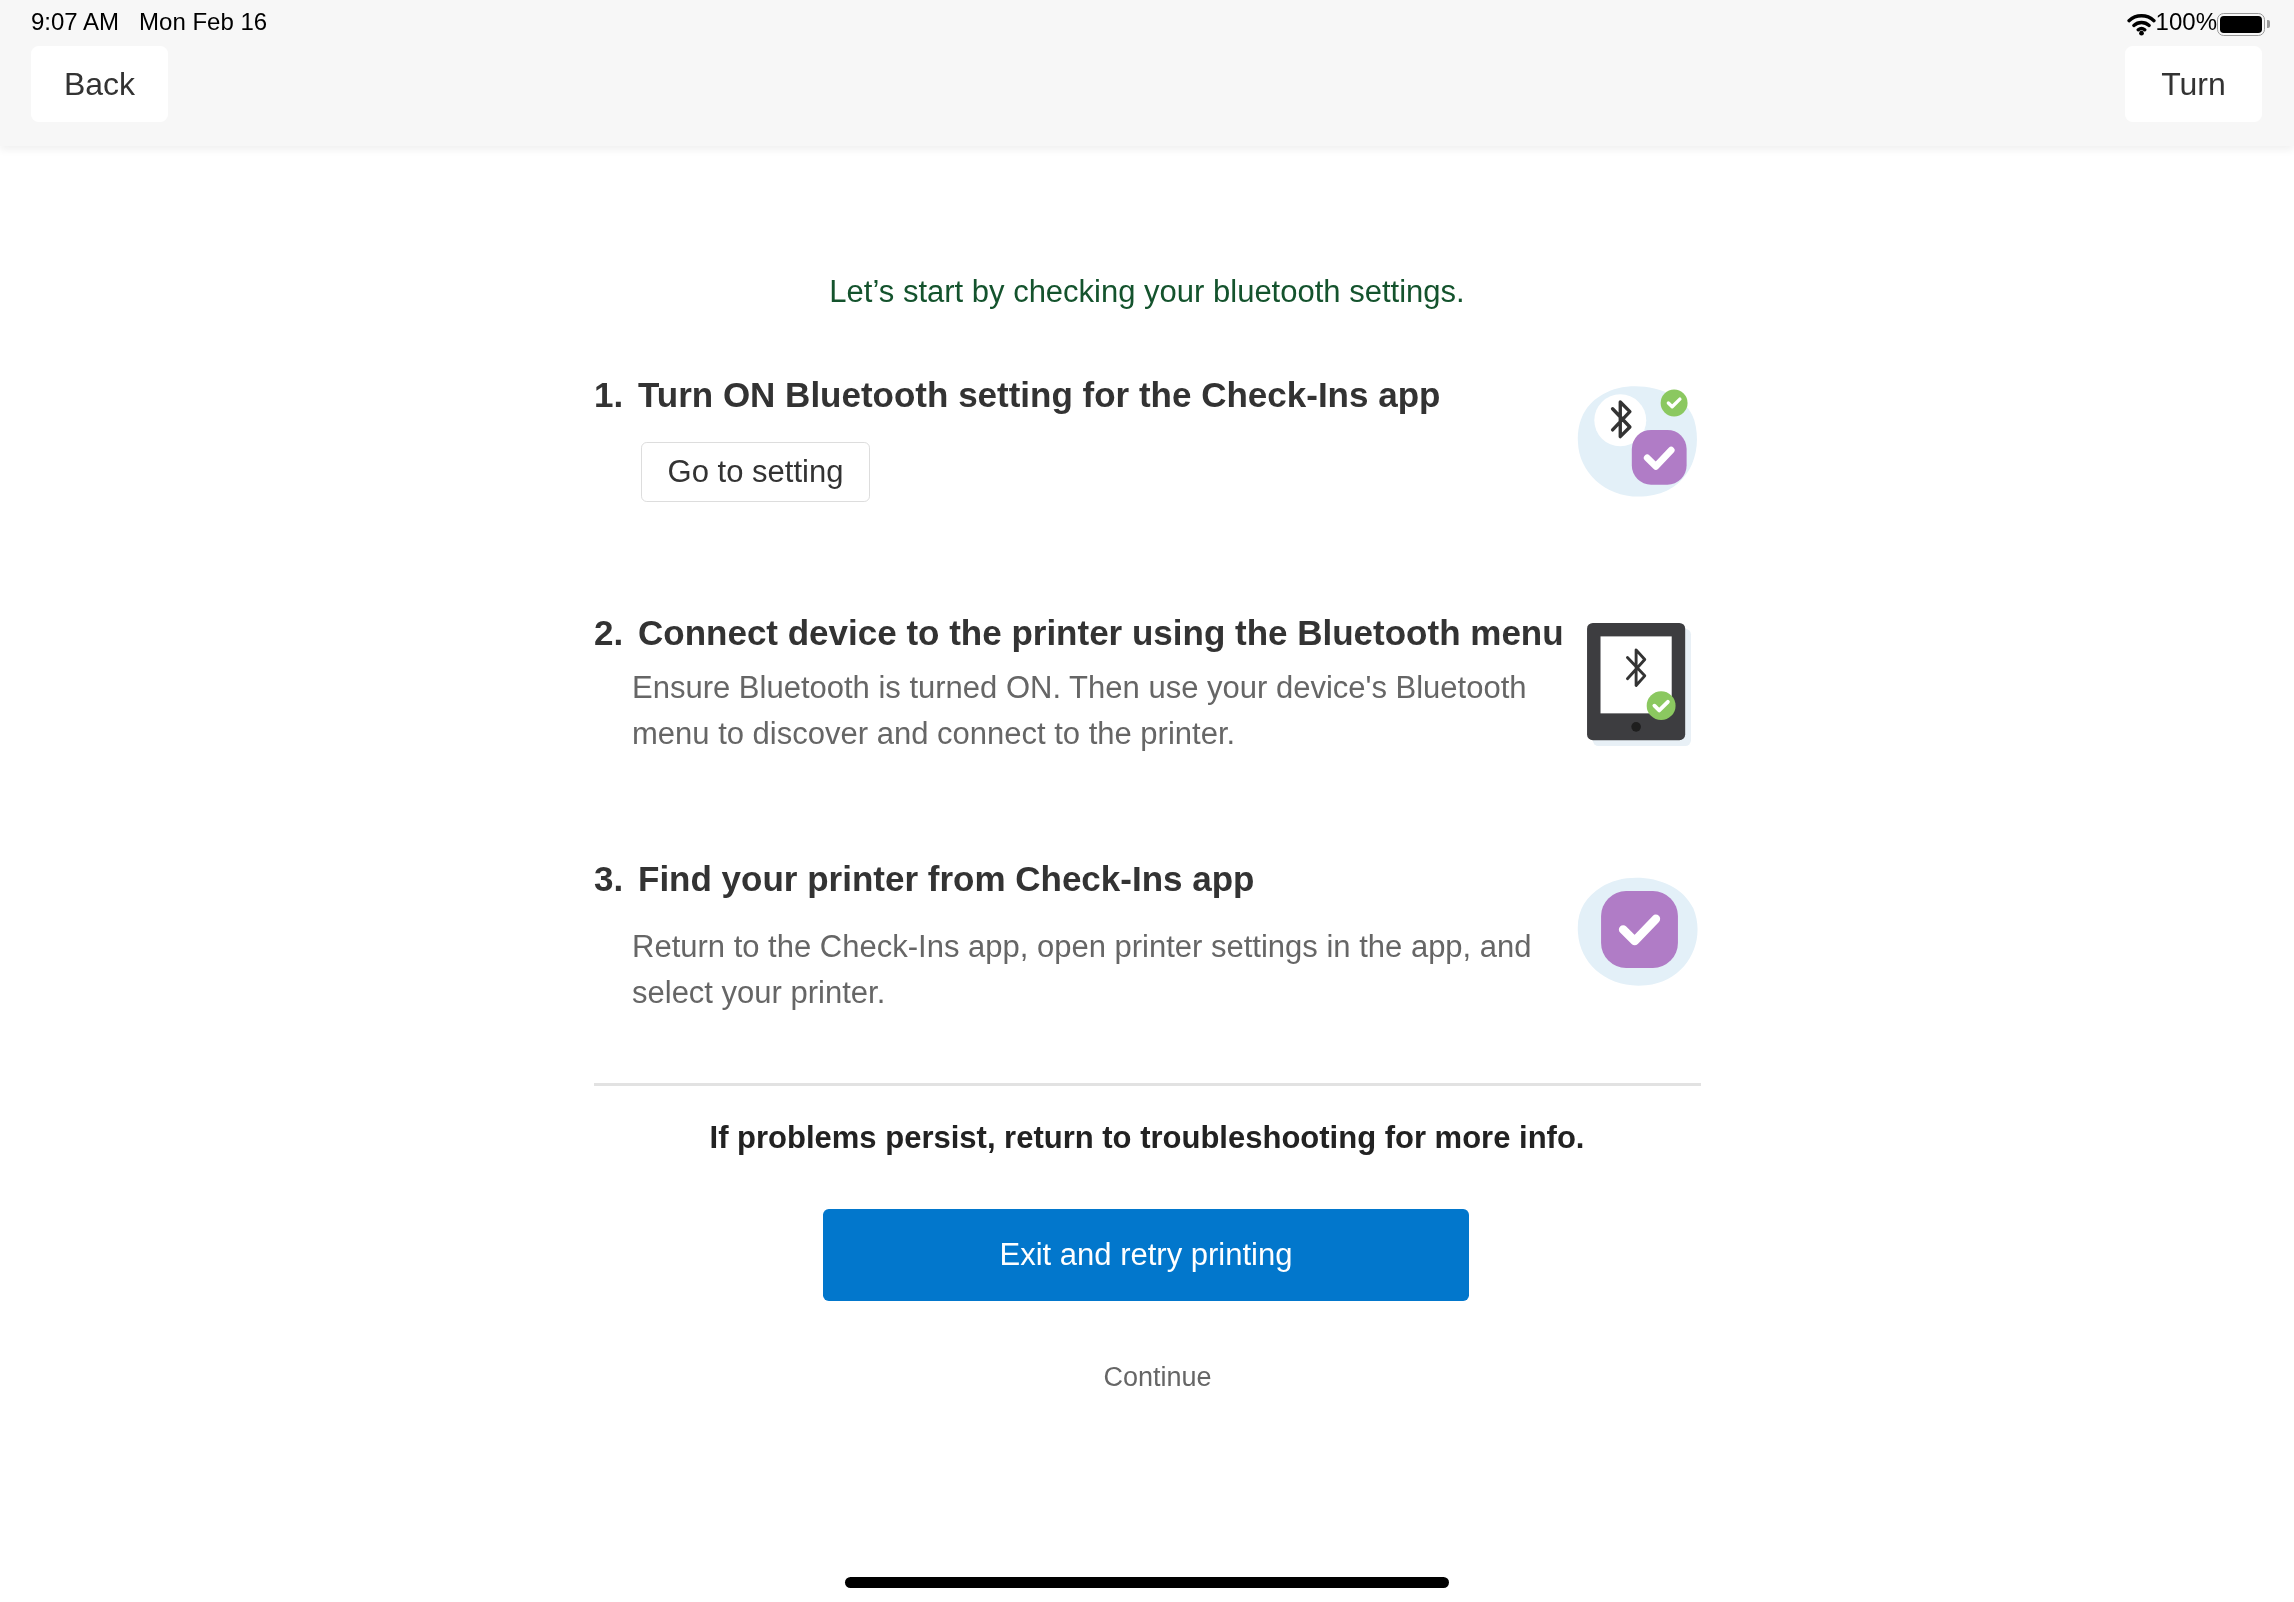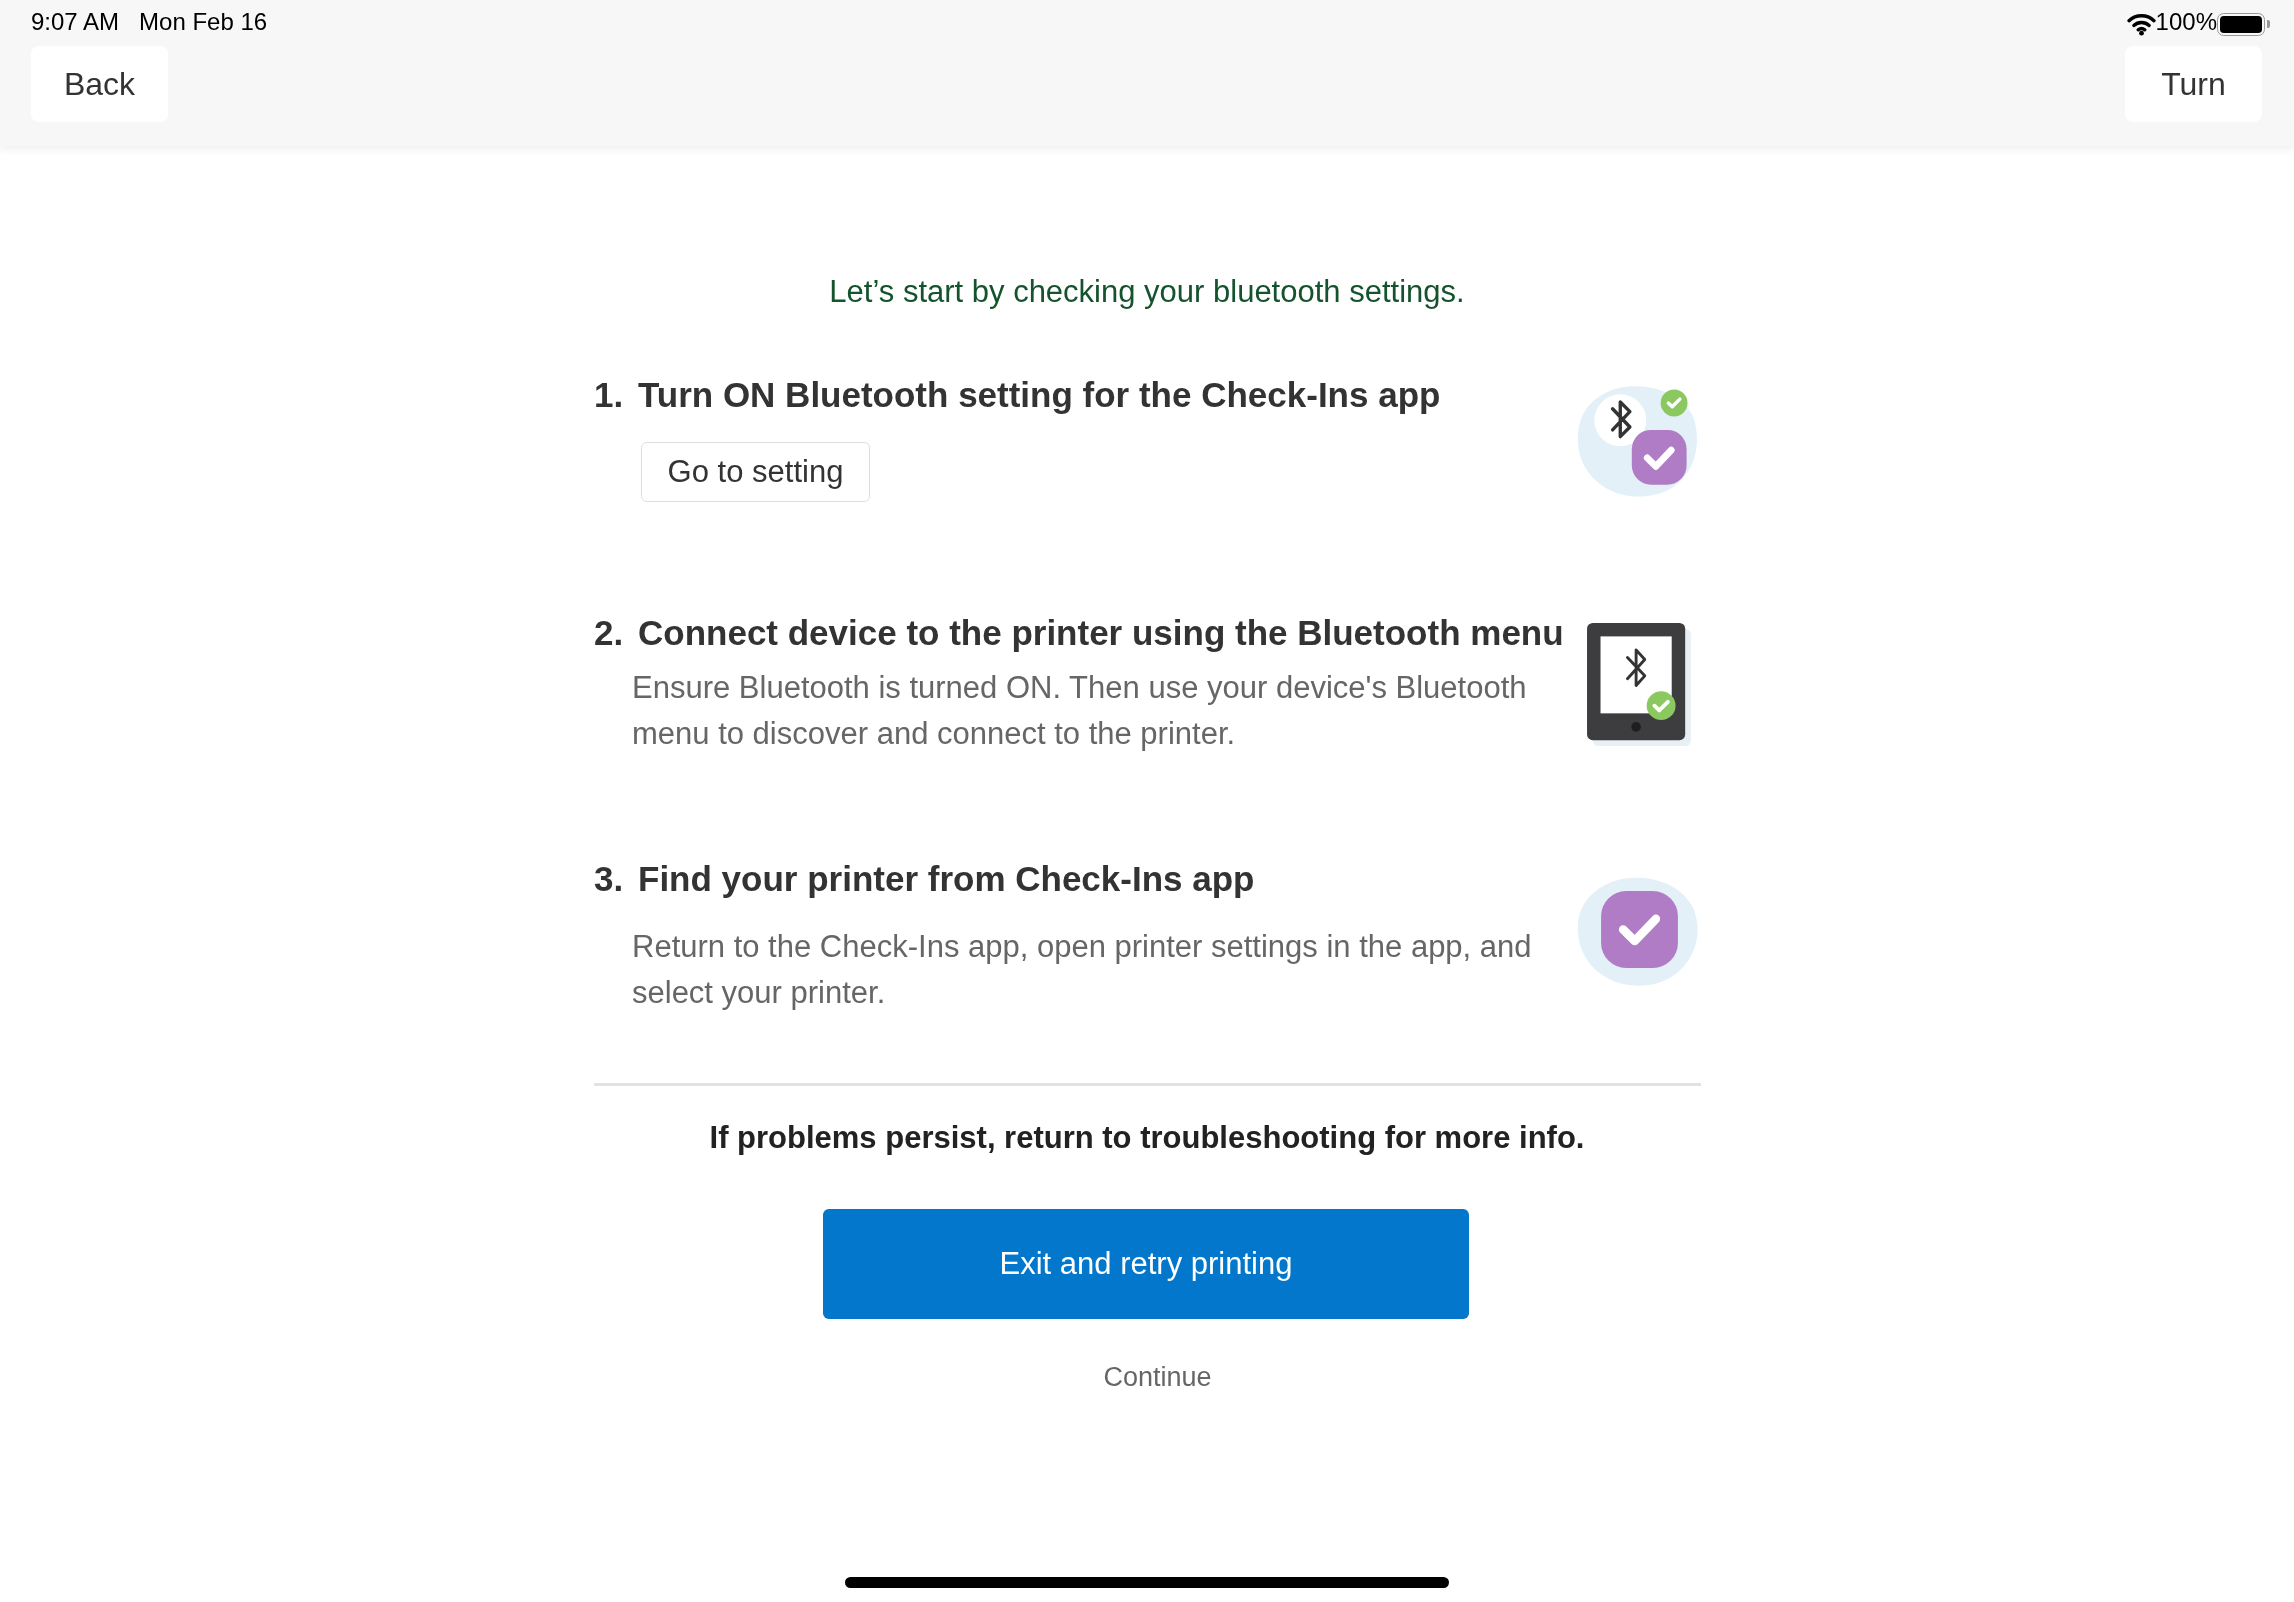--- a/index.html
+++ b/index.html
@@ -13,21 +13,21 @@
   .hdr-btn { position: absolute; top: 46px; height: 76px; background: #fff; border-radius: 7.7px; border: none; font-size: 32px; color: #333; display: flex; align-items: center; justify-content: center; font-family: inherit; }
   .title { position: absolute; left: 0; width: 2294px; top: 61px; text-align: center; font-size: 38px; font-weight: bold; color: #333; }
   .subtitle { position: absolute; left: 0; width: 2294px; top: 274px; text-align: center; font-size: 31px; color: #14532d; }
   .step-h { position: absolute; left: 594px; font-size: 35px; font-weight: bold; color: #333; white-space: nowrap; }
   .step-h .num { display: inline-block; width: 44px; }
   .step-d { position: absolute; left: 632px; font-size: 31px; color: #666; line-height: 46px; width: 922px; }
   .go-btn { position: absolute; left: 632px; top: 442px; width: 229px; height: 60px; border: 1.9px solid #ddd; border-radius: 5.8px; background: #fff; font-size: 31px; color: #333; font-family: inherit; margin-left: 9px; }
   .icon { position: absolute; }
   .divider { position: absolute; left: 594px; top: 1083px; width: 1107px; height: 2.9px; background: #e2e2e2; }
   .persist { position: absolute; left: 0; width: 2294px; top: 1120px; text-align: center; font-size: 31px; font-weight: bold; color: #222; }
-  .primary { position: absolute; left: 823px; top: 1209px; width: 646px; height: 110px; background: #0277cc; color: #fff; border: none; border-radius: 5.8px; font-size: 31px; font-family: inherit; }
+  .primary { position: absolute; left: 823px; top: 1209px; width: 646px; height: 92px; background: #0277cc; color: #fff; border: none; border-radius: 5.8px; font-size: 31px; font-family: inherit; }
   .continue { position: absolute; left: 0; width: 2294px; top: 1362px; text-align: center; font-size: 27px; color: #666; padding-left: 21px; }
   .home-ind { position: absolute; left: 845px; top: 1577px; width: 604px; height: 10.6px; background: #000; border-radius: 5.8px; }
 </style>
 </head>
 <body>
 
 <div class="header">
   <div class="status-time"><span>9:07 AM</span>   <span>Mon Feb 16</span></div>
   <div class="status-right">
     <svg width="29" height="23" viewBox="0 0 30 24">

